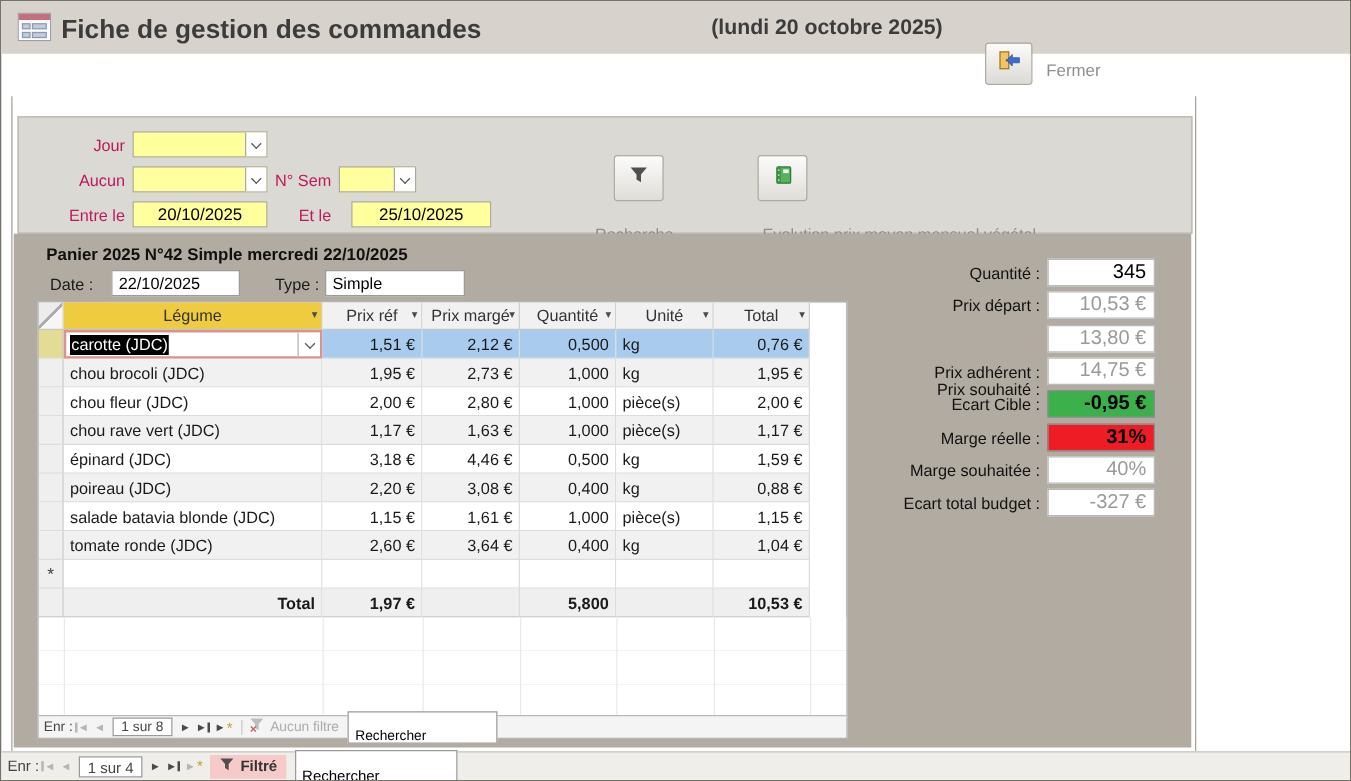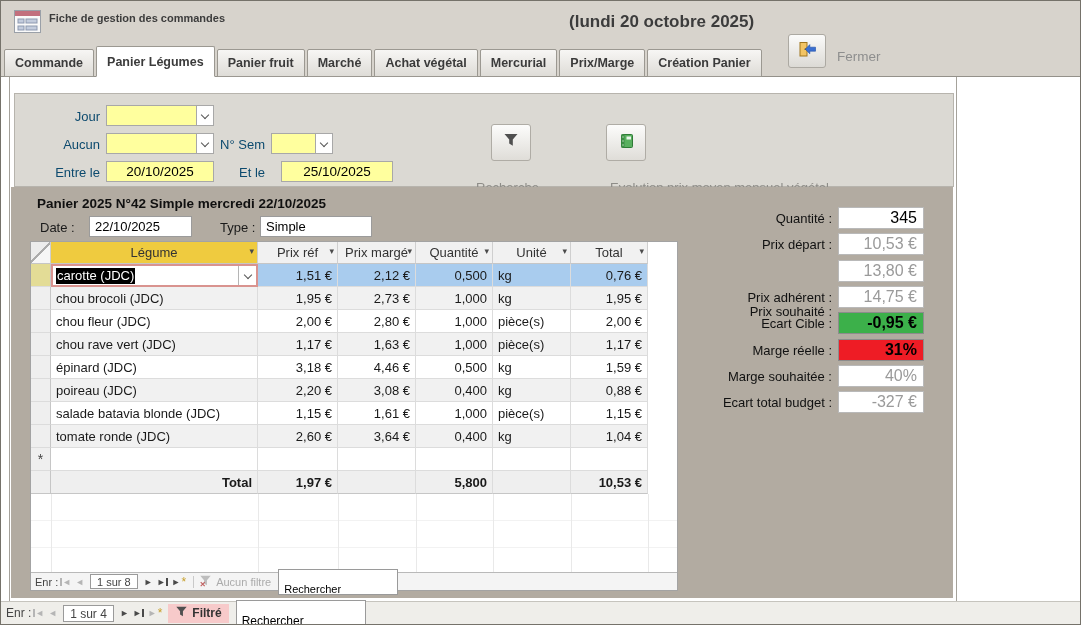--- a/index.html
+++ b/index.html
@@ -3,21 +3,21 @@
 <meta charset="utf-8">
 <style>
   * { margin:0; padding:0; box-sizing:border-box; }
   body { background:#fff; font-family:"Liberation Sans", sans-serif; }
   .window{ position:relative; width:1081px; height:625px; border:1px solid #75726A;
            background:#fff; overflow:hidden; }
 
   
   .titlebar{ position:absolute; left:0; top:0; width:100%; height:42px; background:#D7D3CC; }
   .app-icon{ position:absolute; left:13px; top:9px; }
-  .title{ position:absolute; left:48px; top:11px; font-size:11px; font-weight:bold; color:#3C3C3C; }
+  .title{ position:absolute; left:48px; top:11px; font-size:21px; font-weight:bold; color:#3C3C3C; }
   .date-note{ position:absolute; left:568px; top:11px; font-size:17px; font-weight:bold; color:#3C3C3C; }
 
   
   .tabstrip{ position:absolute; left:0; top:42px; width:100%; height:34px; background:#D7D3CC;
              border-bottom:1px solid #94918A; }
   .tabs{ position:absolute; left:3px; bottom:-1px; display:flex; align-items:flex-end; }
   .tab{ height:28px; line-height:27px; padding:0 10px; background:linear-gradient(#F7F6F4,#DEDCD7);
         border:1px solid #9B9891; border-radius:2px 2px 0 0; margin-right:2px;
         font-size:12.5px; font-weight:bold; color:#3B3B3B; white-space:nowrap; }
   .tab.active{ background:#fff; height:31px; line-height:30px; border-bottom:1px solid #fff; z-index:3; }
@@ -27,21 +27,21 @@
               display:flex; align-items:center; justify-content:center; z-index:4; }
   .close-label{ position:absolute; left:836px; top:48px; font-size:13.5px; color:#8E8E8E; z-index:4; }
 
   
   .form-area{ position:absolute; left:8px; top:76px; width:948px; height:524px; background:#fff;
               border-left:1px solid #A5A29B; border-right:1px solid #A5A29B; }
 
   
   .filter-panel{ position:absolute; left:4px; top:16px; width:940px; height:94px;
                  background:#DBD9D3; border:1px solid #B7B4AD; }
-  .flabel{ position:absolute; font-size:13px; color:#0c4a6e; text-align:right; }
+  .flabel{ position:absolute; font-size:13px; color:#be185d; text-align:right; }
   .combo{ position:absolute; height:21px; background:#FFFF9E; border:1px solid #A8A8A8; display:flex; }
   .combo .fld{ flex:1; }
   .combo .drop{ width:17px; background:#fff; border-left:1px solid #A8A8A8;
                 display:flex; align-items:center; justify-content:center; }
   .chev{ width:6px; height:6px; border-right:1.5px solid #555; border-bottom:1.5px solid #555;
          transform:rotate(45deg); margin-top:-2px; }
   .yinput{ position:absolute; height:21px; background:#FFFF9E; border:1px solid #A8A8A8;
            font-size:13.5px; color:#000; text-align:center; line-height:19px; }
   .tool-btn{ position:absolute; width:40px; height:37px; background:linear-gradient(#FCFCFB,#DFDDD8);
              border:1px solid #AFACA5; border-radius:3px; display:flex; align-items:center; justify-content:center; }
@@ -130,32 +130,20 @@
         <rect x="4" y="9" width="6" height="4" fill="#C3CCDD" stroke="#8D99B0"></rect>
         <rect x="12" y="9" width="11" height="4" fill="#C3CCDD" stroke="#8D99B0"></rect>
         <rect x="4" y="16" width="6" height="4" fill="#C3CCDD" stroke="#8D99B0"></rect>
         <rect x="12" y="16" width="11" height="4" fill="#C3CCDD" stroke="#8D99B0"></rect>
       </svg>
     </span>
     <span class="title">Fiche de gestion des commandes</span>
     <span class="date-note">(lundi 20 octobre 2025)</span>
   </div>
 
-  <div class="tabstrip">
-    <div class="tabs">
-      <div class="tab">Commande</div>
-      <div class="tab active">Panier Légumes</div>
-      <div class="tab">Panier fruit</div>
-      <div class="tab">Marché</div>
-      <div class="tab">Achat végétal</div>
-      <div class="tab">Mercurial</div>
-      <div class="tab">Prix/Marge</div>
-      <div class="tab">Création Panier</div>
-    </div>
-  </div>
 
   <div class="btn-close">
     <span>
       <svg width="19" height="17" viewBox="0 0 19 17">
         <rect x="2" y="1.5" width="7" height="13.5" fill="#F2C464" stroke="#A0761F"></rect>
         <circle cx="7.4" cy="8.2" r="0.9" fill="#7A5A14"></circle>
         <path d="M17.5 6.2 H11.8 V3.6 L7.3 8.2 L11.8 12.8 V10.2 H17.5 Z" fill="#3A6FD0" stroke="#1F4FA8" stroke-width="0.6"></path>
       </svg>
     </span>
   </div>

